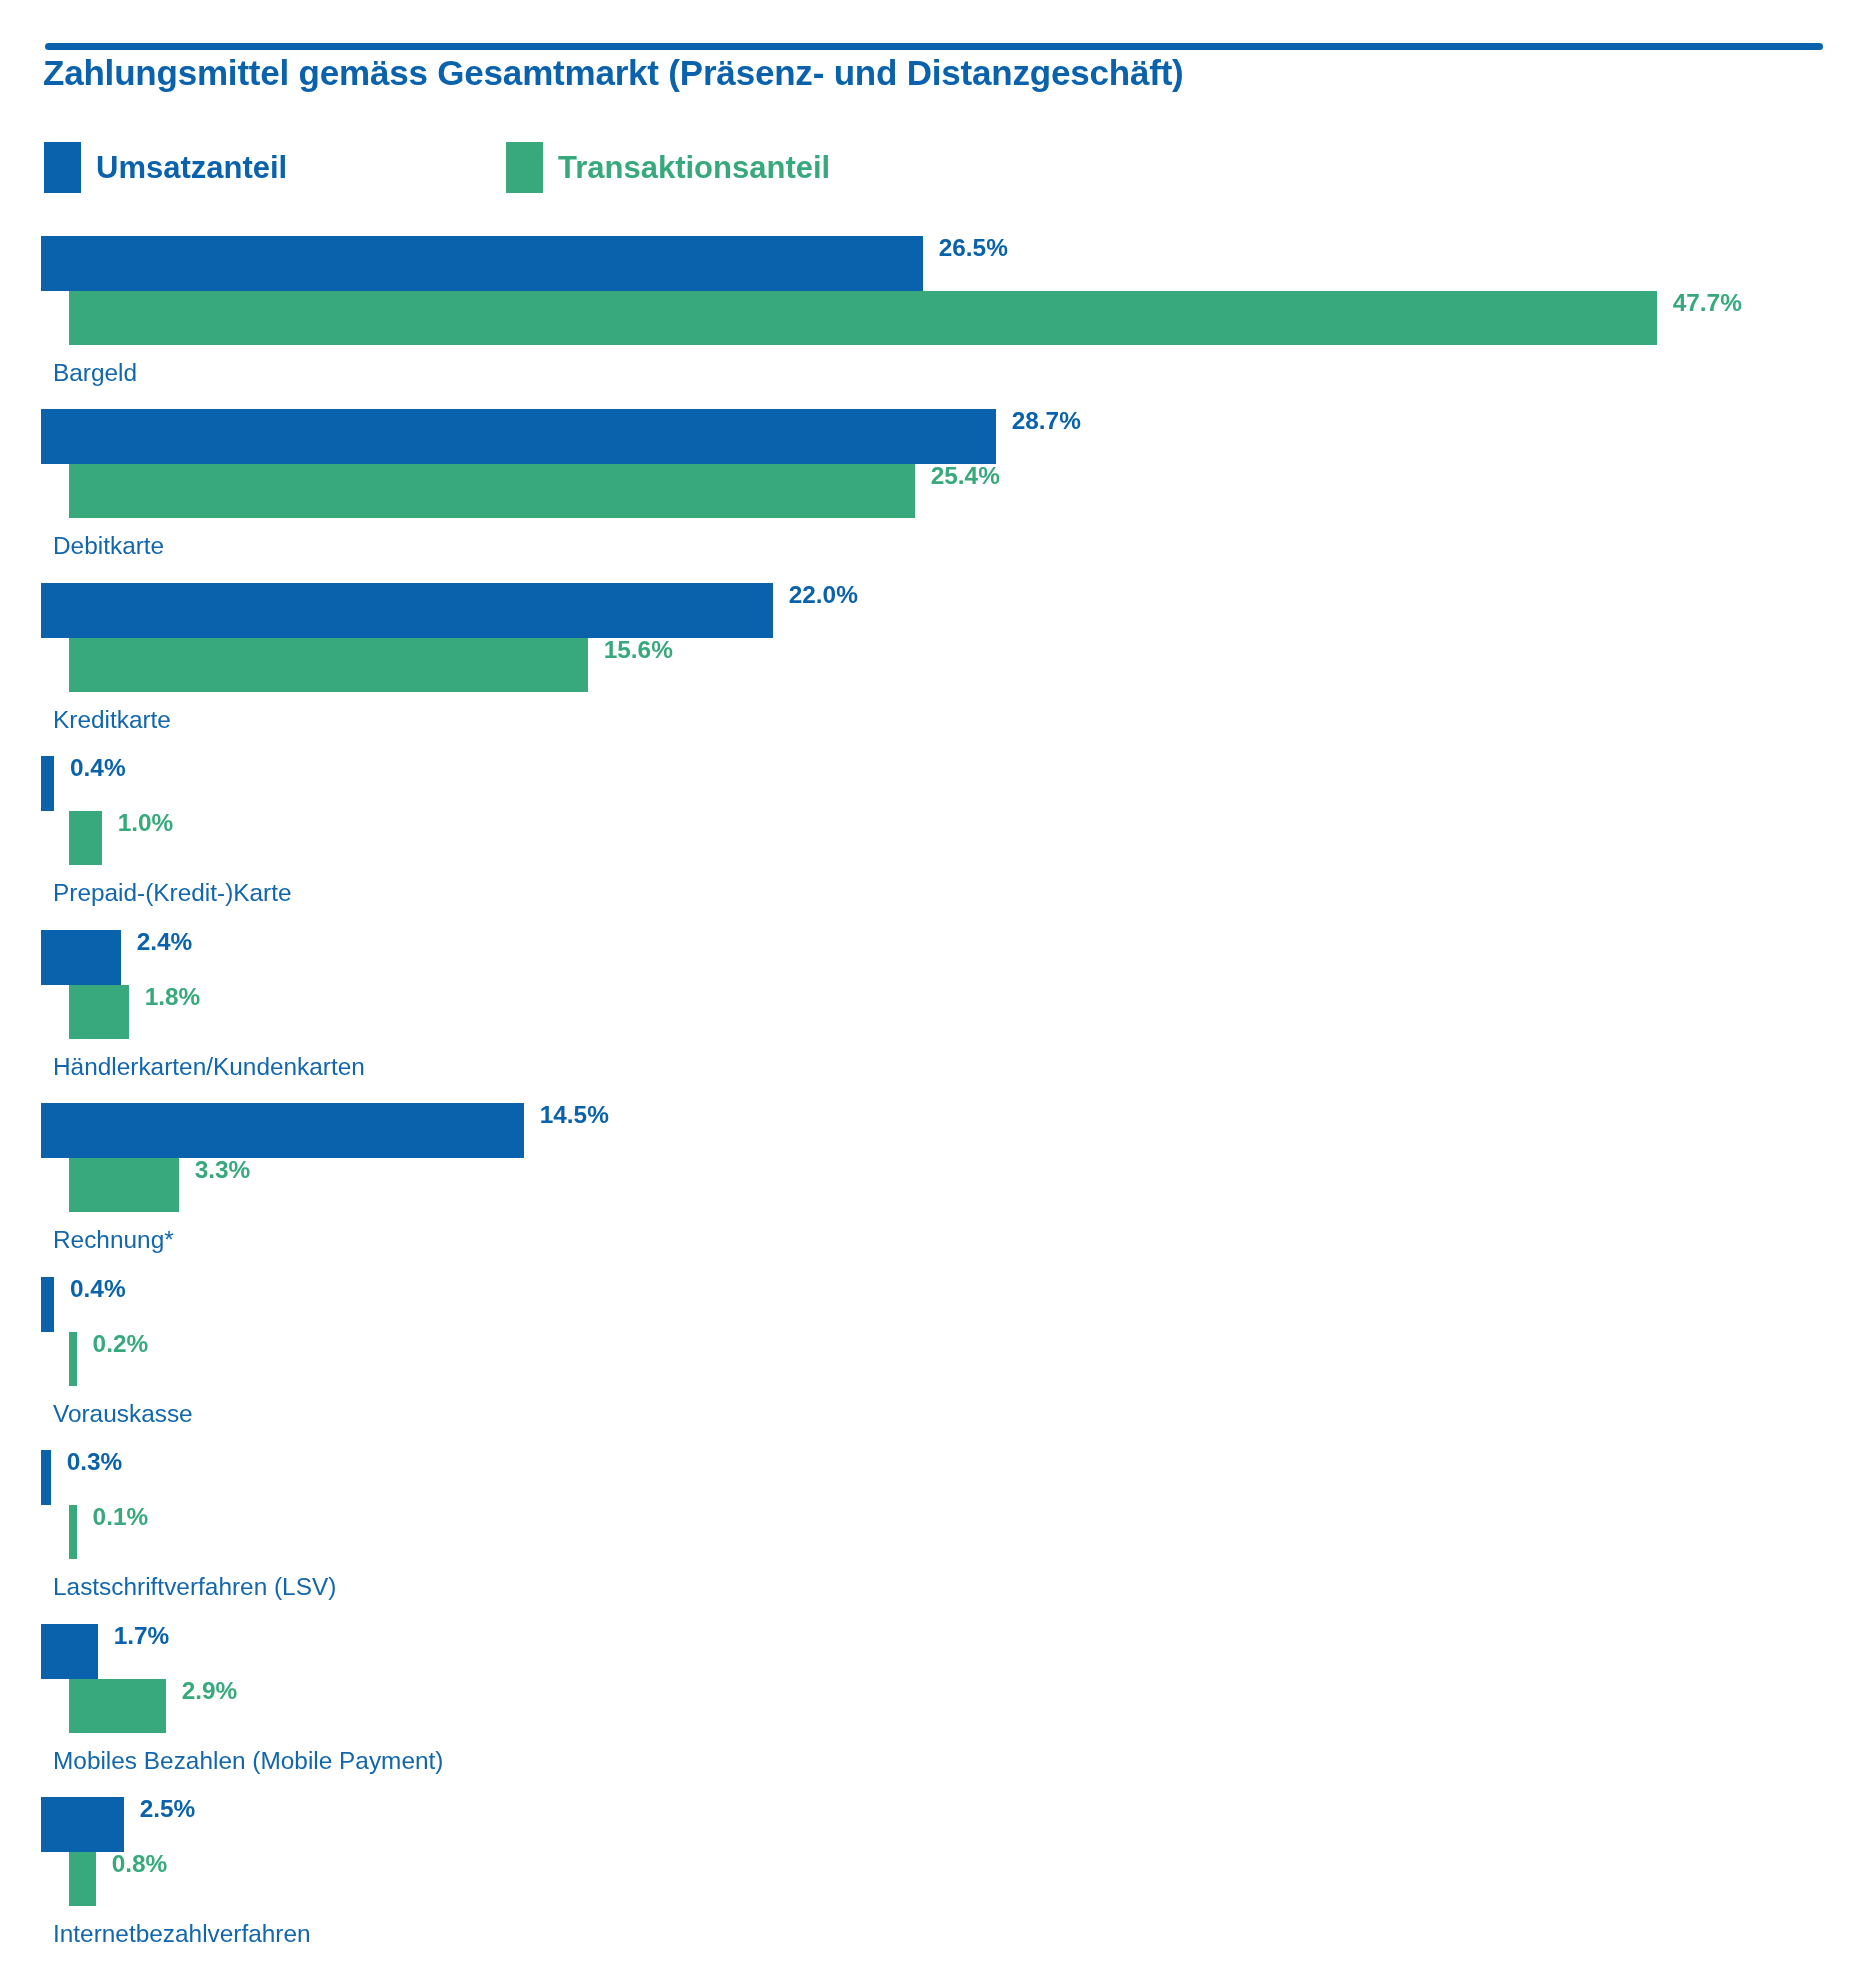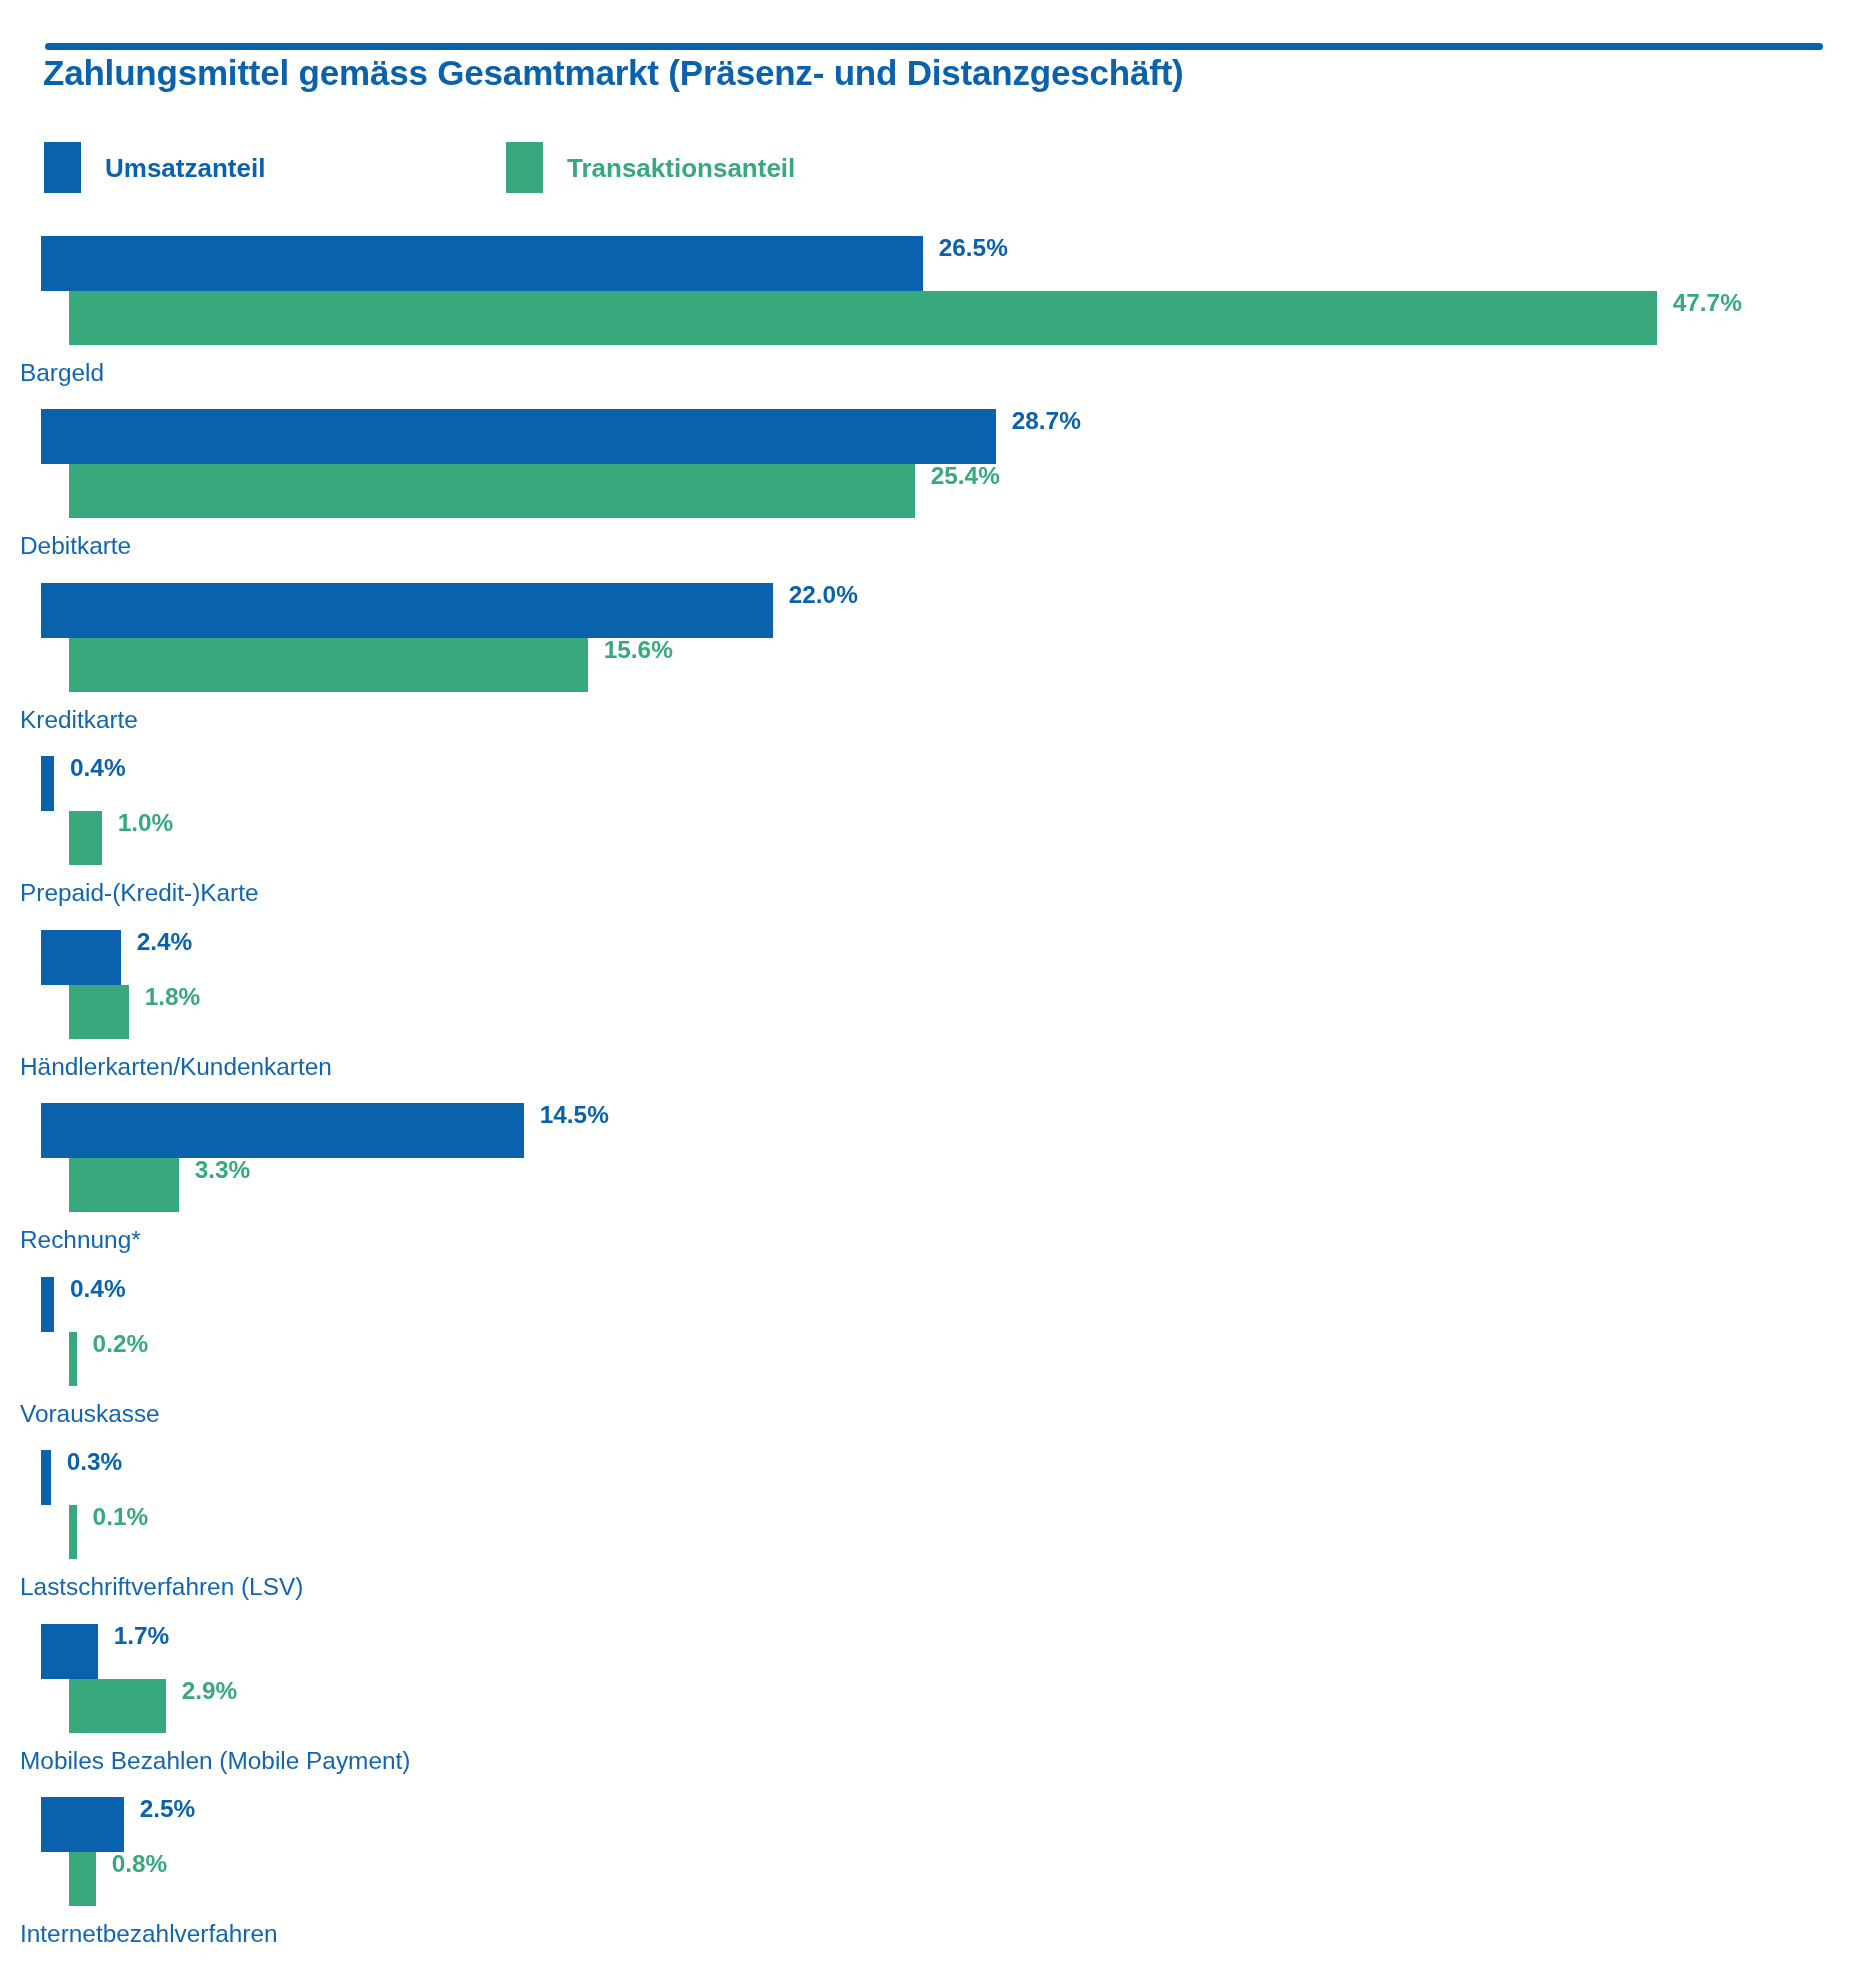--- a/index.html
+++ b/index.html
@@ -41,22 +41,22 @@
     display:flex;align-items:center;height:51px;
   }
   .legend-item.rev{left:0px;}
   .legend-item.tx{left:462px;}
   .legend-swatch{
     width:37px;height:51px;display:block;
   }
   .legend-swatch.blue{background:#0B62AC;}
   .legend-swatch.green{background:#37A97D;}
   .legend-label{
-    margin-left:24px;
-    font-size:26px;font-weight:bold;
+    margin-left:15px;
+    font-size:31px;font-weight:bold;
     white-space:nowrap;
     line-height:1;
   }
   .legend-label.blue{color:#0B62AC;}
   .legend-label.green{color:#37A97D;}
 
   
   .chart{
     position:absolute;left:0;top:236px;
     width:1867px;
@@ -81,21 +81,21 @@
   .bar-value{
     font-size:24.4px;font-weight:bold;
     margin-left:15.7px;
     white-space:nowrap;
     line-height:1;
   }
   .bar-value.blue{color:#0B62AC;}
   .bar-value.green{color:#37A97D;}
 
   .cat-label{
-    margin-left:20px;
+    margin-left:53px;
     padding-top:15.7px;
     padding-bottom:24.4px;
     font-size:24.4px;font-weight:normal;
     color:#1266AE;
     white-space:nowrap;
     line-height:1;
   }
 </style>
 </head>
 <body>

